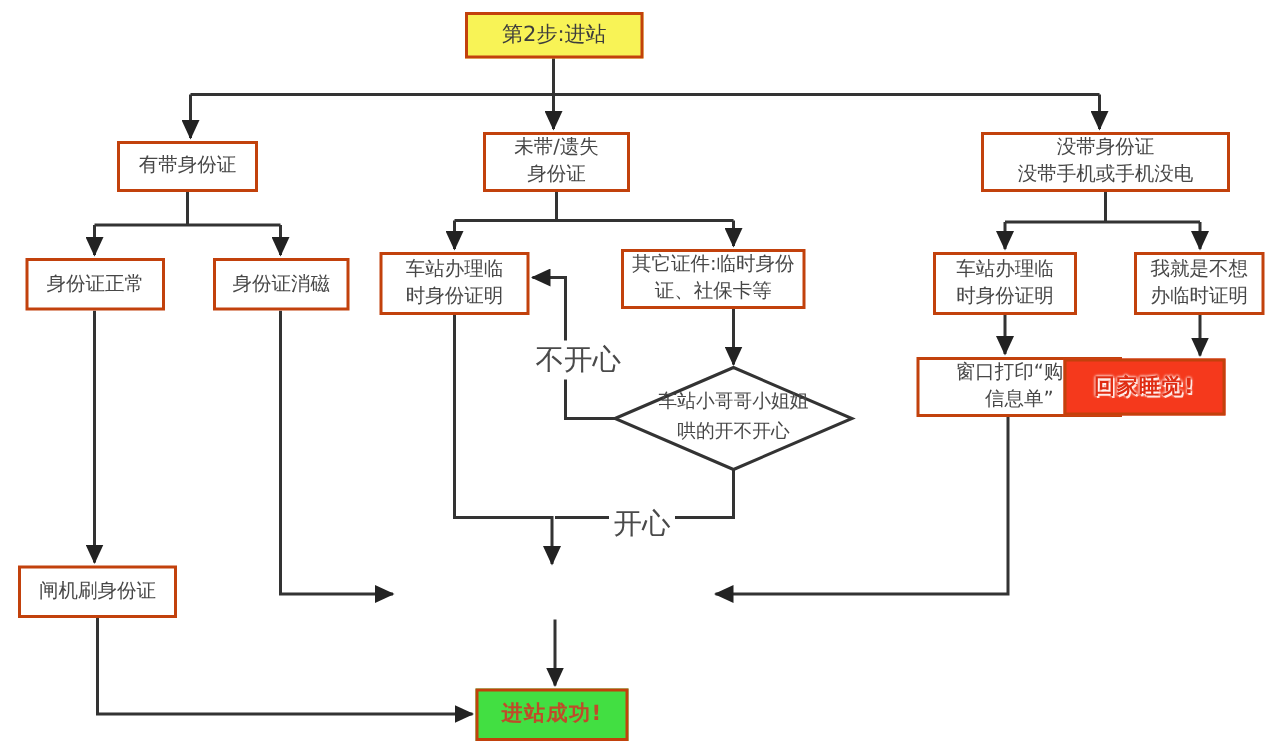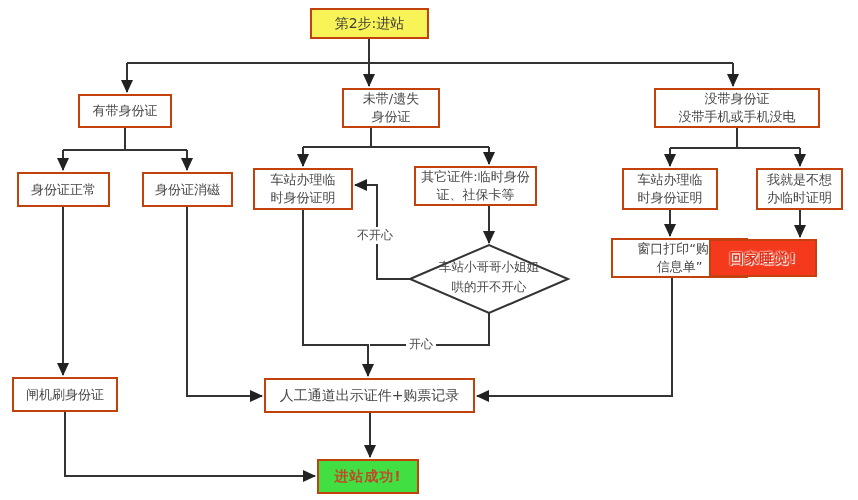--- a/index.html
+++ b/index.html
@@ -19,21 +19,21 @@
   .node.step{background:#f8f356;font-size:14px;color:#3c3c3c;}
   .node.success{background:#42df42;font-size:14px;color:#bf4b2a;font-weight:bold;letter-spacing:1px;}
   .node.danger{background:#f5391c;font-size:14px;font-weight:bold;color:#e02c12;
     text-shadow:0 0 2px #ffffff,0 0 2px #ffffff,1px 1px 0 #ffd9d2;letter-spacing:1px;}
   .diamond-text{
     position:absolute;z-index:1;text-align:center;white-space:pre-line;
     font-size:12.5px;color:#474747;line-height:1.6;
   }
   .edge-label{
     position:absolute;z-index:2;background:#ffffff;padding:0 3px;
-    font-size:12px;color:#4a4a4a;
+    font-size:19px;color:#4a4a4a;
   }
 </style>
 </head>
 <body>
 
 <div id="flowchart">
 
   <svg id="connector-layer" width="858" height="500" viewBox="0 0 858 500">
     <defs>
       <marker id="arrow" markerUnits="userSpaceOnUse" markerWidth="14" markerHeight="12" viewBox="0 0 14 12" refX="12" refY="6" orient="auto">
@@ -77,21 +77,21 @@
       <polyline points="370,413 370,457" marker-end="url(#arrow)"></polyline>
     </g>
 
     <polygon points="410,279 489,245 568,279 489,313" fill="#ffffff" stroke="#333333" stroke-width="2"></polygon>
   </svg>
 
   <div class="node step" style="left:310px;top:8px;width:119px;height:31px;">第2步:进站</div>
 
   <div class="node" style="left:78px;top:94px;width:94px;height:34px;">有带身份证</div>
 
-  <div class="node" style="left:322px;top:88px;width:98px;height:40px;margin-left:20px;">未带/遗失
+  <div class="node" style="left:322px;top:88px;width:98px;height:40px;">未带/遗失
 身份证</div>
 
   <div class="node" style="left:654px;top:88px;width:166px;height:40px;">没带身份证
 没带手机或手机没电</div>
 
   <div class="node" style="left:17px;top:172px;width:93px;height:35px;">身份证正常</div>
 
   <div class="node" style="left:142px;top:172px;width:91px;height:35px;">身份证消磁</div>
 
   <div class="node" style="left:253px;top:168px;width:100px;height:42px;">车站办理临
@@ -109,21 +109,20 @@
   <div class="node" style="left:756px;top:168px;width:87px;height:42px;">我就是不想
 办临时证明</div>
 
   <div class="node" style="left:611px;top:238px;width:137px;height:40px;">窗口打印“购票
 信息单”</div>
 
   <div class="node danger" style="left:709px;top:239px;width:108px;height:38px;">回家睡觉!</div>
 
   <div class="node" style="left:12px;top:377px;width:106px;height:35px;">闸机刷身份证</div>
 
-  <div class="node" style="left:264px;top:378px;width:211px;height:35px;font-size:14px;">人工通道出示证件+购票记录</div>
 
   <div class="node success" style="left:317px;top:459px;width:102px;height:35px;">进站成功!</div>
 
   <div class="edge-label" style="left:354px;top:227px;">不开心</div>
 
   <div class="edge-label" style="left:406px;top:336px;">开心</div>
 
 </div>
 
 </body></html>

